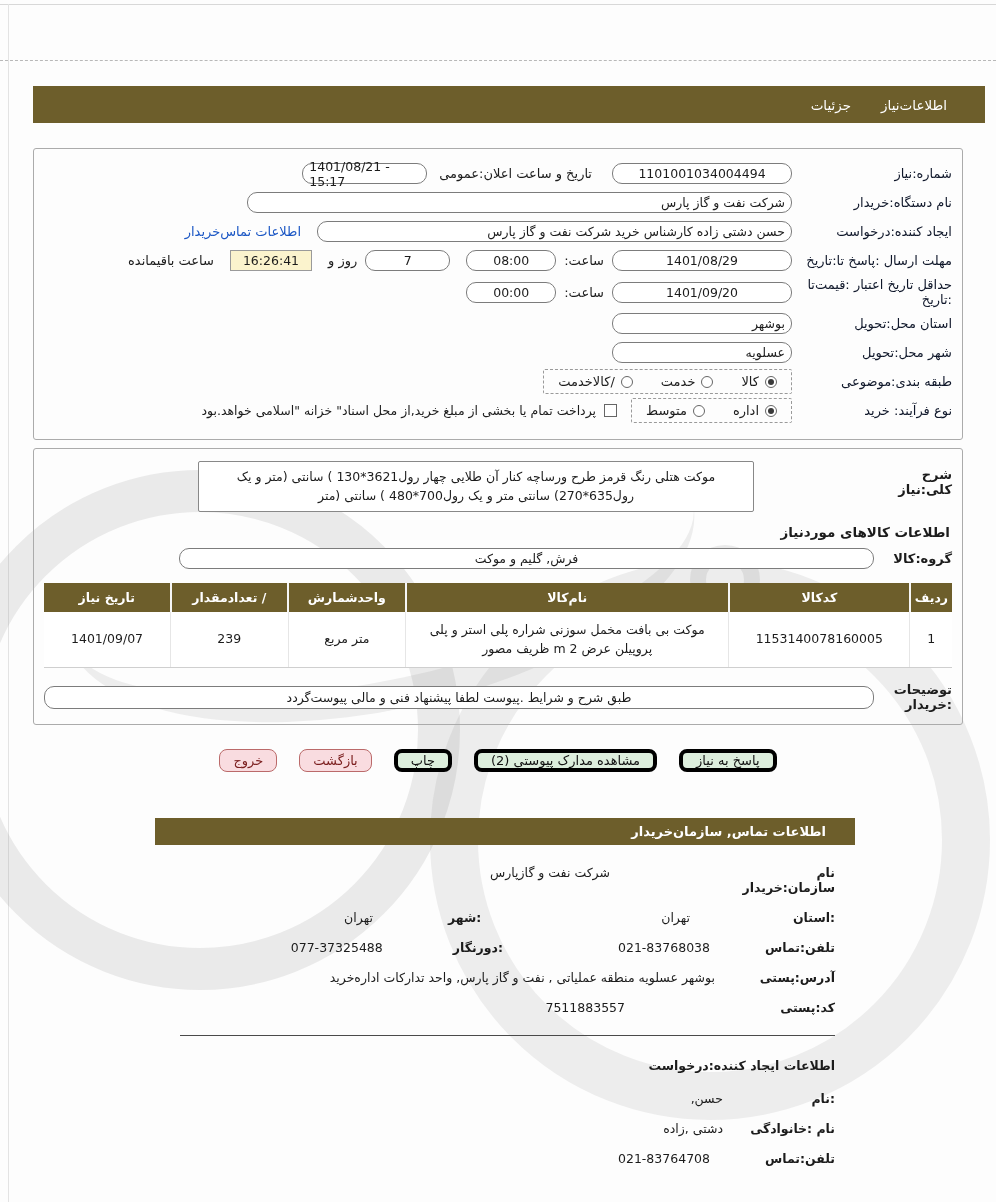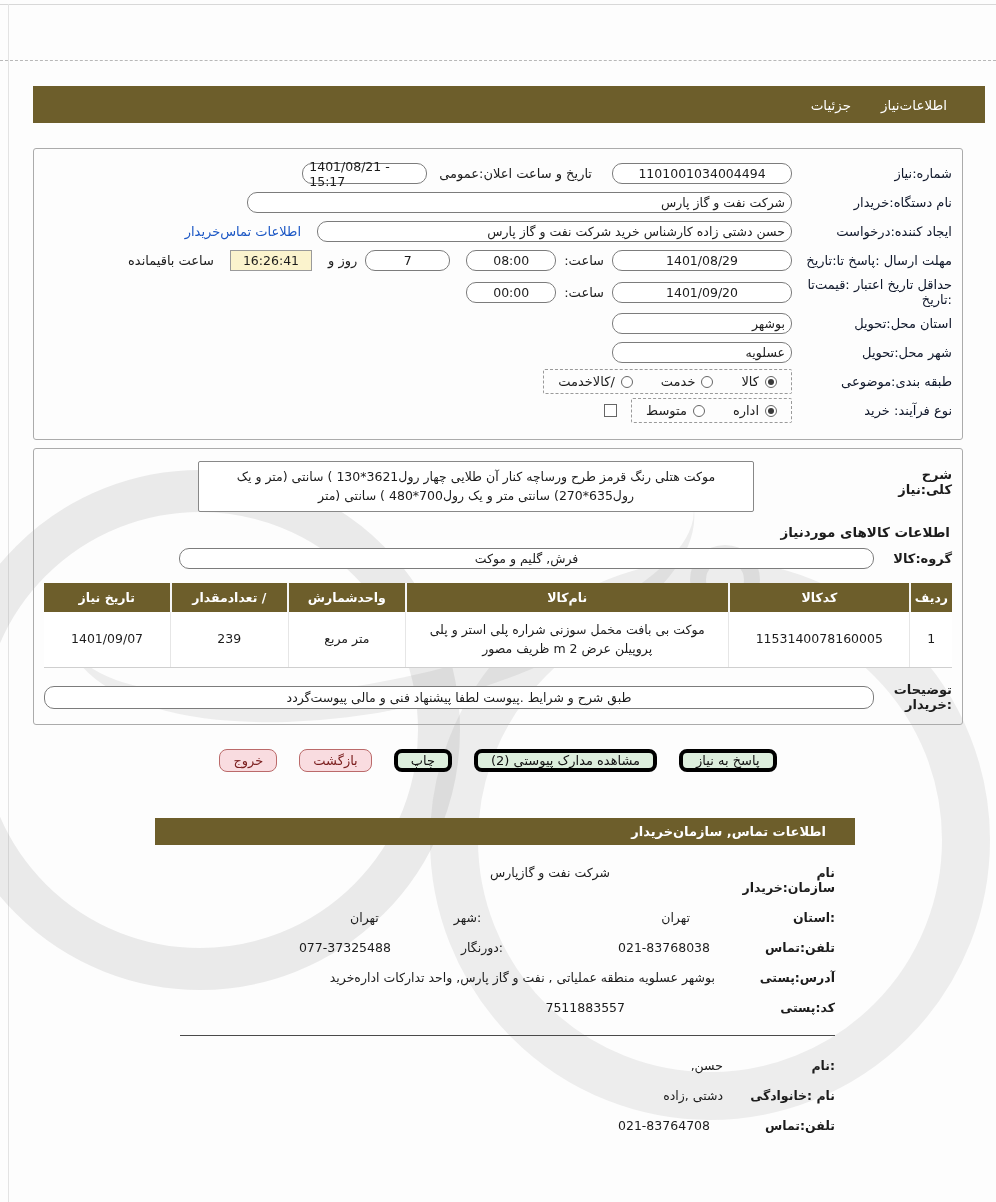--- a/index.html
+++ b/index.html
@@ -89,21 +89,21 @@
   .btn-green { background:#ddeedd; border:4px solid #000000; color:#111; }
   .btn-pink  { background:#f9dce0; border:1px solid #bb6a6a; color:#7c2020; }
 
   .contact-bar {
     margin:46px 141px 0; width:700px; height:27px; background:#6d5e2b; color:#fff;
     font-weight:bold; font-size:13px; display:flex; align-items:center; padding:0 29px;
   }
   .contact { margin:20px 161px 0 0; width:675px; font-size:12.5px; }
   .crow { display:flex; align-items:flex-start; margin-bottom:15px; }
   .c-lbl { font-weight:bold; width:110px; flex:0 0 auto; }
-  .c-lbl-inline { font-weight:normal;text-align:right; }
+  .c-lbl-inline { font-weight:bold;text-align:right; }
   .mr0{margin-right:2px} .mr10{margin-right:10px} .mr15{margin-right:15px} .mr35{margin-right:35px}
   .mr70{margin-right:70px} .mr75{margin-right:75px} .mr100{margin-right:100px}
   .mr115{margin-right:115px} .mr180{margin-right:180px}
   .divider { width:655px; border:none; border-top:1px solid #4a4a4a; margin:20px 0 22px; }
   .creator-heading { font-weight:bold; margin-bottom:18px; }
 </style>
 </head>
 <body>
 
 <div class="top-line"></div>
@@ -221,20 +221,21 @@
         <span class="radio-item">
           <span class="radio checked"></span>
           <span>اداره</span>
         </span>
         <span class="radio-item">
           <span class="radio"></span>
           <span>متوسط</span>
         </span>
       </div>
       <span class="checkbox"></span>
+      <span class="note">پرداخت تمام یا بخشی از مبلغ خرید,از محل اسناد" خزانه "اسلامی خواهد.بود</span>
     </div>
 
   </div>
 
   <div class="box" style="margin-top:8px">
 
     <div class="frow" style="align-items:flex-start">
       <div class="blbl" style="padding-top:6px">شرح کلی:نیاز</div>
       <div class="desc-box">موکت هتلی رنگ قرمز طرح ورساچه کنار آن طلایی چهار رول3621*130 ) سانتی (متر و یک رول635*270) سانتی متر و یک رول700*480 ) سانتی (متر</div>
     </div>
@@ -319,20 +320,21 @@
       <span class="mr10">بوشهر عسلویه منطقه عملیاتی , نفت و گاز پارس, واحد تدارکات اداره‌خرید</span>
     </div>
 
     <div class="crow">
       <div class="c-lbl">کد:پستی</div>
       <span class="mr100 ltr">7511883557</span>
     </div>
 
     <hr class="divider">
 
+    <div class="creator-heading">اطلاعات ایجاد کننده:درخواست</div>
 
     <div class="crow">
       <div class="c-lbl">:نام</div>
       <span class="mr0">حسن,</span>
     </div>
 
     <div class="crow">
       <div class="c-lbl">نام :خانوادگی</div>
       <span class="mr0">دشتی ,زاده</span>
     </div>

